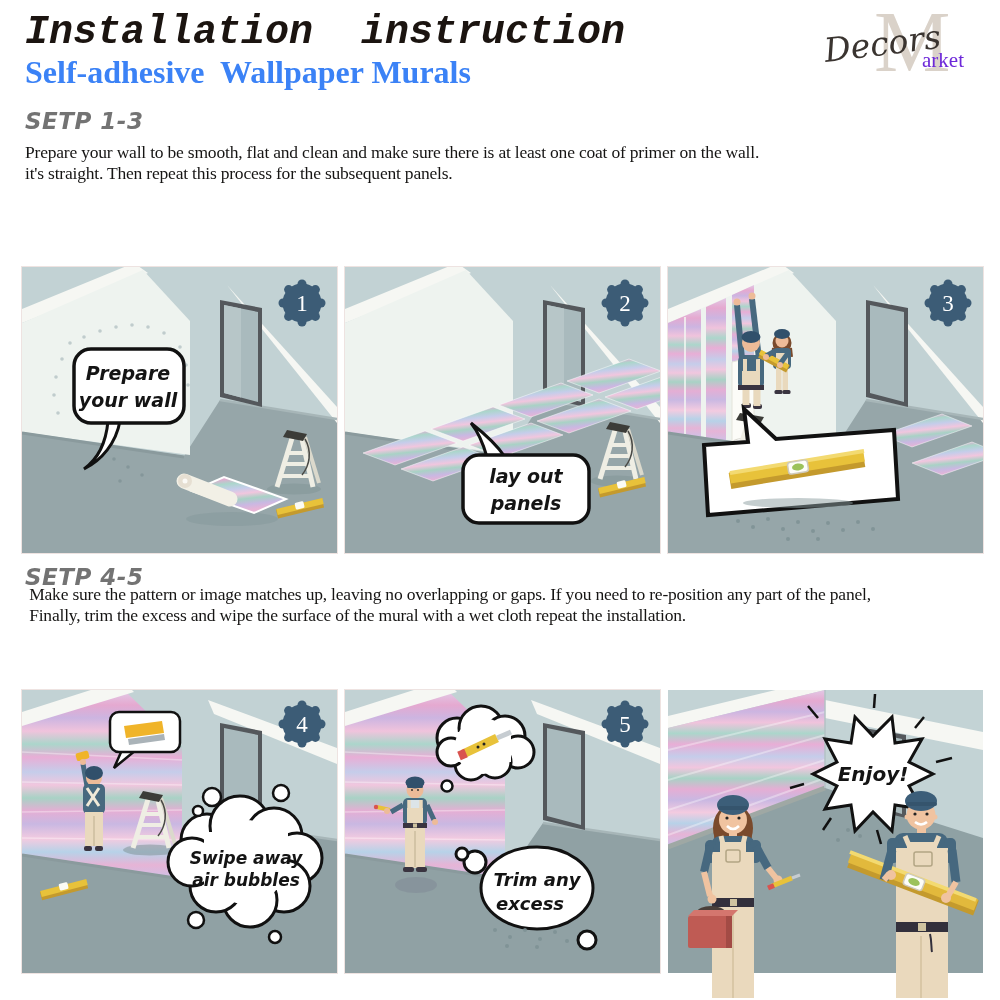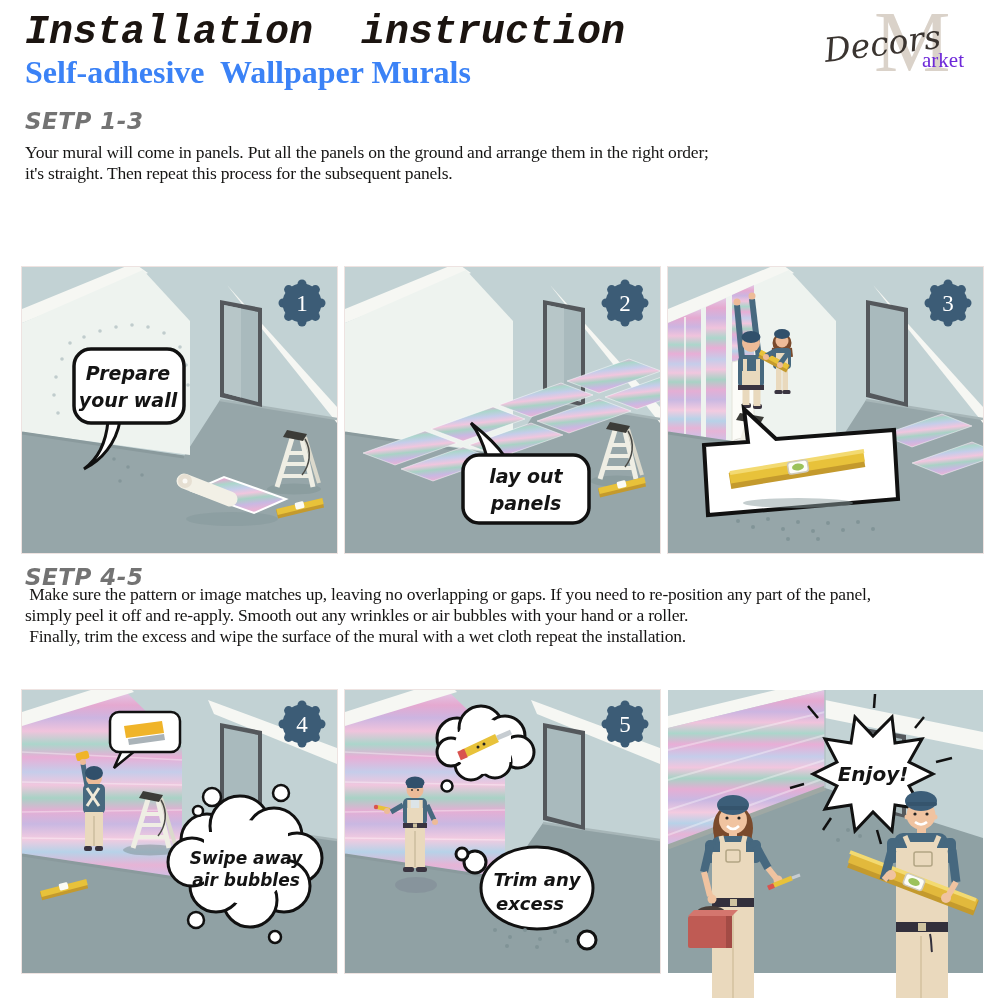--- a/index.html
+++ b/index.html
@@ -42,21 +42,21 @@
 <div class="abs subtitle">Self-adhesive  Wallpaper Murals</div>
 
 <div class="abs logo">
   <span class="logo-m">M</span>
   <span class="logo-script">Decors</span>
   <span class="logo-rest">arket</span>
 </div>
 
 <div class="abs step-heading h1">SETP 1-3</div>
 <div class="abs para p1">
-  <div class="pline">Your mural will come in panels. Put all the panels on the ground and arrange them in the right order;</div>
+  <div class="pline">Prepare your wall to be smooth, flat and clean and make sure there is at least one coat of primer on the wall.</div>
   <div class="pline">it's straight. Then repeat this process for the subsequent panels.</div>
 </div>
 
 <figure class="panel r1" style="left:22px;margin:0;">
 <svg width="315" height="286" viewBox="0 0 315 286" xmlns="http://www.w3.org/2000/svg">
   <defs>
     <linearGradient id="fq1" x1="0" y1="0" x2="0.3" y2="1">
       <stop offset="0" stop-color="#e2c8e5"></stop>
           <stop offset=".14" stop-color="#e5a9d0"></stop>
           <stop offset=".28" stop-color="#abd6cb"></stop>
@@ -353,21 +353,20 @@
       <circle cx="0" cy="0" r="19.5"></circle>
     </g>
     <text x="0" y="8" class="badge-num">3</text>
   </g>
 </svg>
 </figure>
 
 <div class="abs step-heading h2">SETP 4-5</div>
 <div class="abs para p2">
   <div class="pline"> Make sure the pattern or image matches up, leaving no overlapping or gaps. If you need to re-position any part of the panel,</div>
-  <div class="pline">simply peel it off and re-apply. Smooth out any wrinkles or air bubbles with your hand or a roller.</div>
   <div class="pline"> Finally, trim the excess and wipe the surface of the mural with a wet cloth repeat the installation.</div>
 </div>
 
 <figure class="panel r2" style="left:22px;margin:0;">
 <svg width="315" height="283" viewBox="0 0 315 283" xmlns="http://www.w3.org/2000/svg">
   <defs>
     <linearGradient id="m4" x1="0" y1="0" x2="0" y2="1">
       <stop offset="0" stop-color="#e2c8e5"></stop>
           <stop offset=".07" stop-color="#e5a9d0"></stop>
           <stop offset=".14" stop-color="#ccb5e1"></stop>

